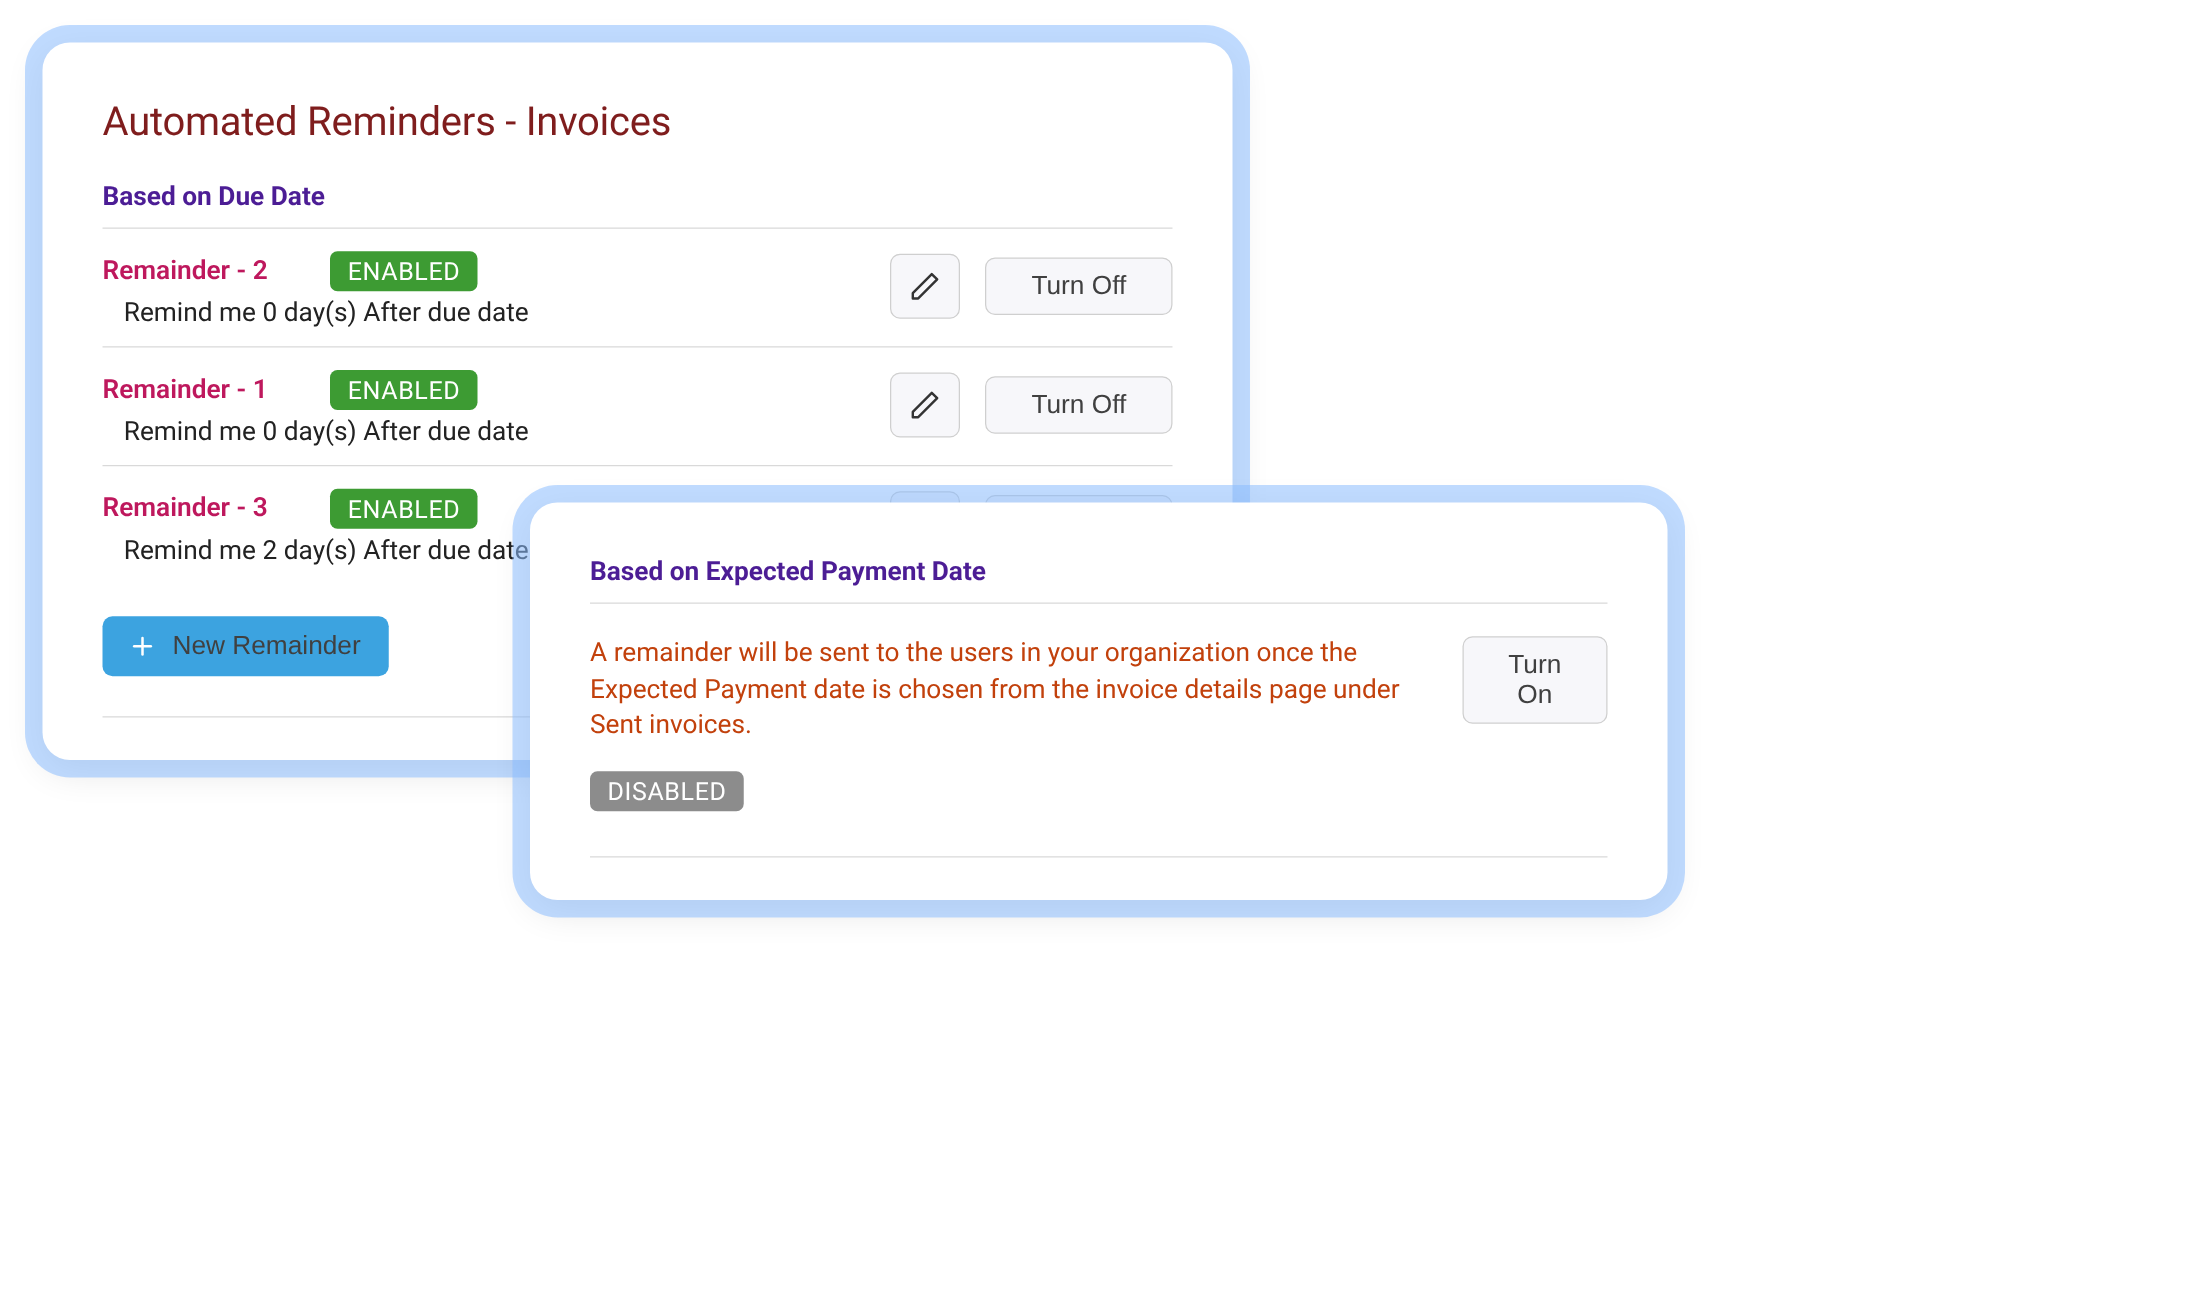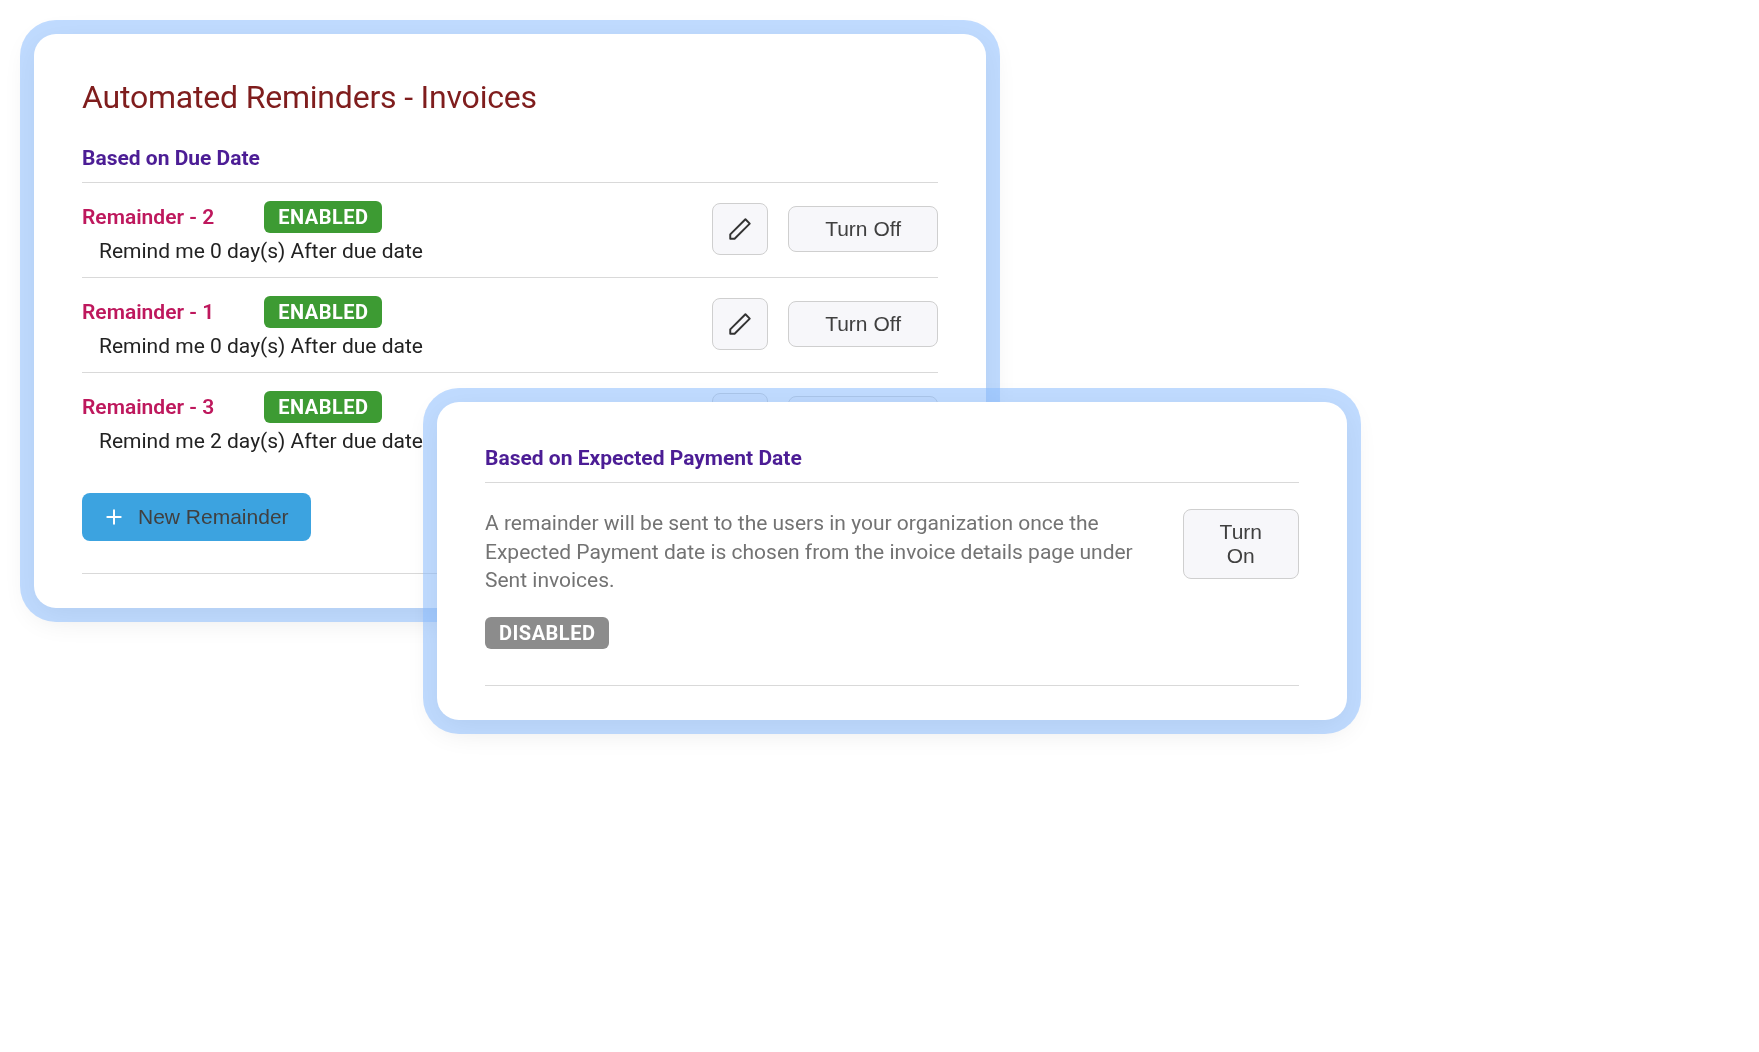--- a/index.html
+++ b/index.html
@@ -17,21 +17,21 @@
     box-shadow: 0 0 0 14px rgba(140,190,255,0.55), 0 8px 30px rgba(0,0,0,0.12);
     padding: 44px 48px 34px 48px;
   }
   .card-left {
     left: 34px;
     top: 34px;
     width: 952px;
     z-index: 1;
   }
   .card-right {
-    left: 437px;
+    left: 424px;
     top: 402px;
     width: 910px;
     z-index: 2;
   }
   .page-title {
     font-size: 32px;
     font-weight: 400;
     color: #7f1d1d;
     margin-bottom: 30px;
     letter-spacing: -0.2px;
@@ -59,21 +59,21 @@
   }
   .reminder-name {
     color: #be185d;
     font-size: 21px;
     font-weight: 600;
   }
   .badge {
     display: inline-block;
     border-radius: 6px;
     font-size: 20px;
-    font-weight: 700;
+    font-weight: 400;
     letter-spacing: 0.5px;
     padding: 4px 14px;
     color: #fff;
   }
   .badge-enabled { background: #3d9b33; }
   .badge-disabled { background: #8c8c8c; }
   .reminder-desc {
     font-size: 21px;
     color: #222;
     font-weight: 400;
@@ -125,21 +125,21 @@
   .payment-block {
     border-top: 1px solid #d9d9d9;
     border-bottom: 1px solid #d9d9d9;
     padding: 26px 0 36px 0;
     display: flex;
     align-items: flex-start;
     gap: 28px;
   }
   .payment-text {
     font-size: 21px;
-    color: #737373;
+    color: #c2410c;
     flex: 1;
     line-height: 1.36;
   }
   .disabled-wrap { margin-top: 22px; }
 </style>
 </head>
 <body>
 
 <div class="card card-left">
   <h1 class="page-title">Automated Reminders - Invoices</h1>

